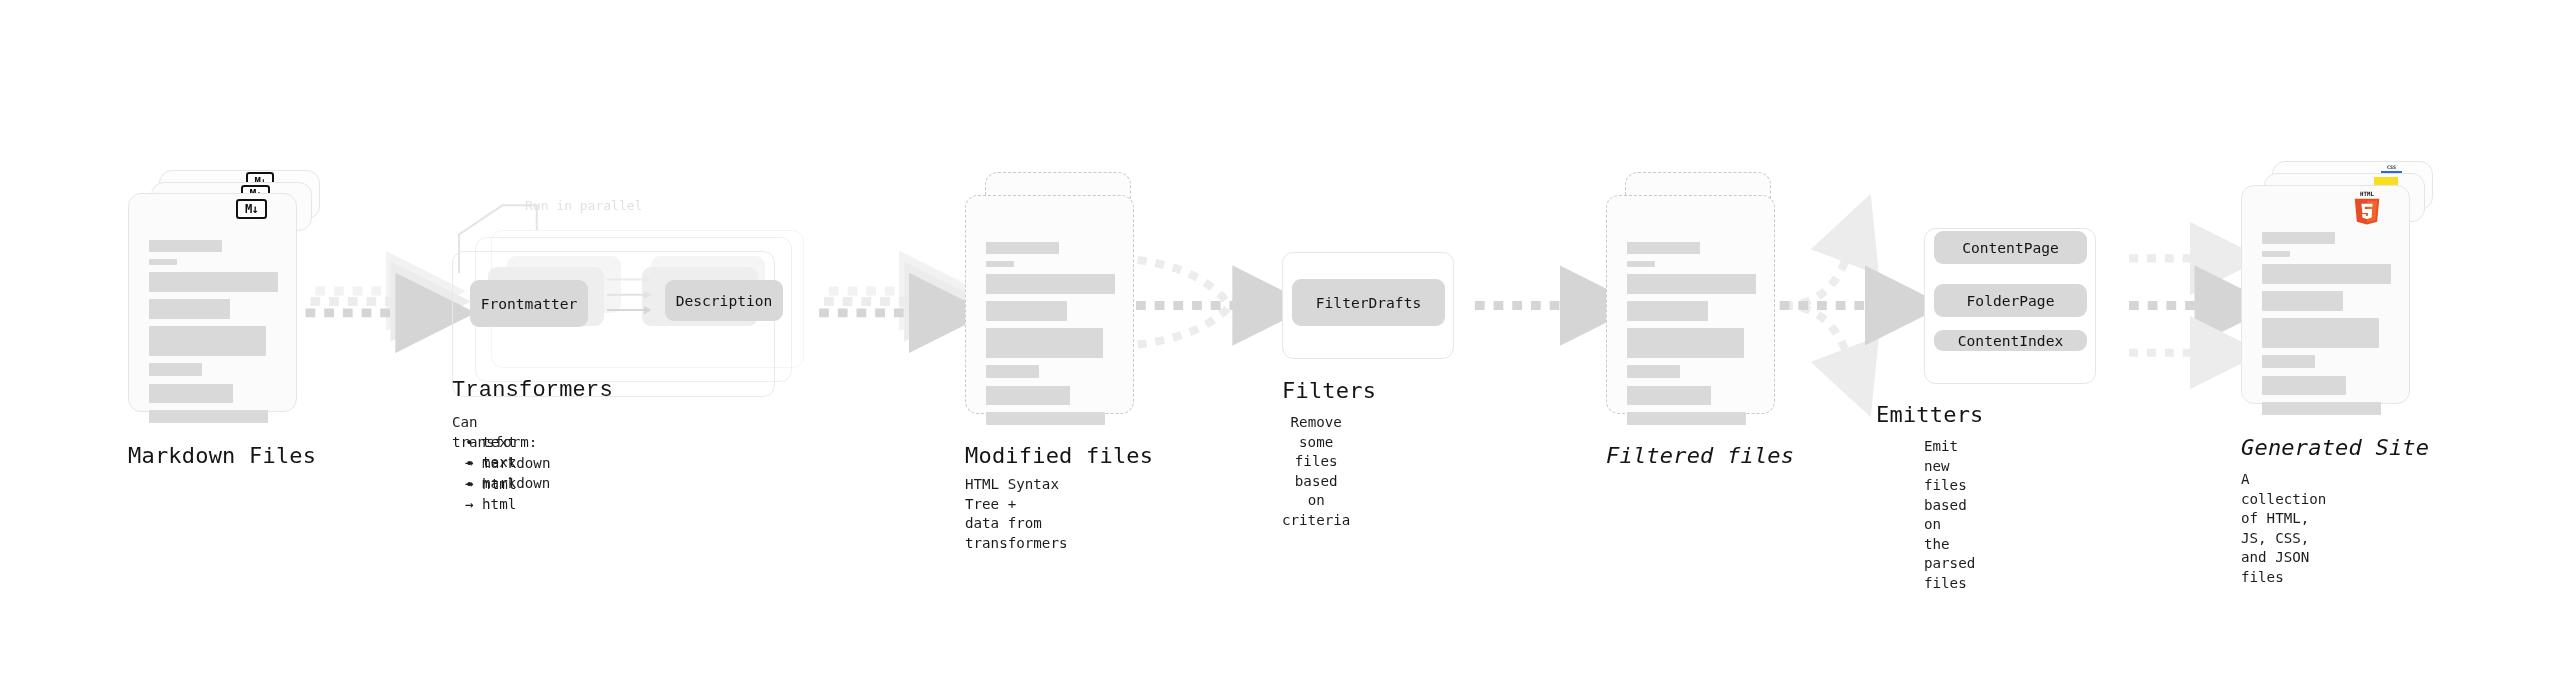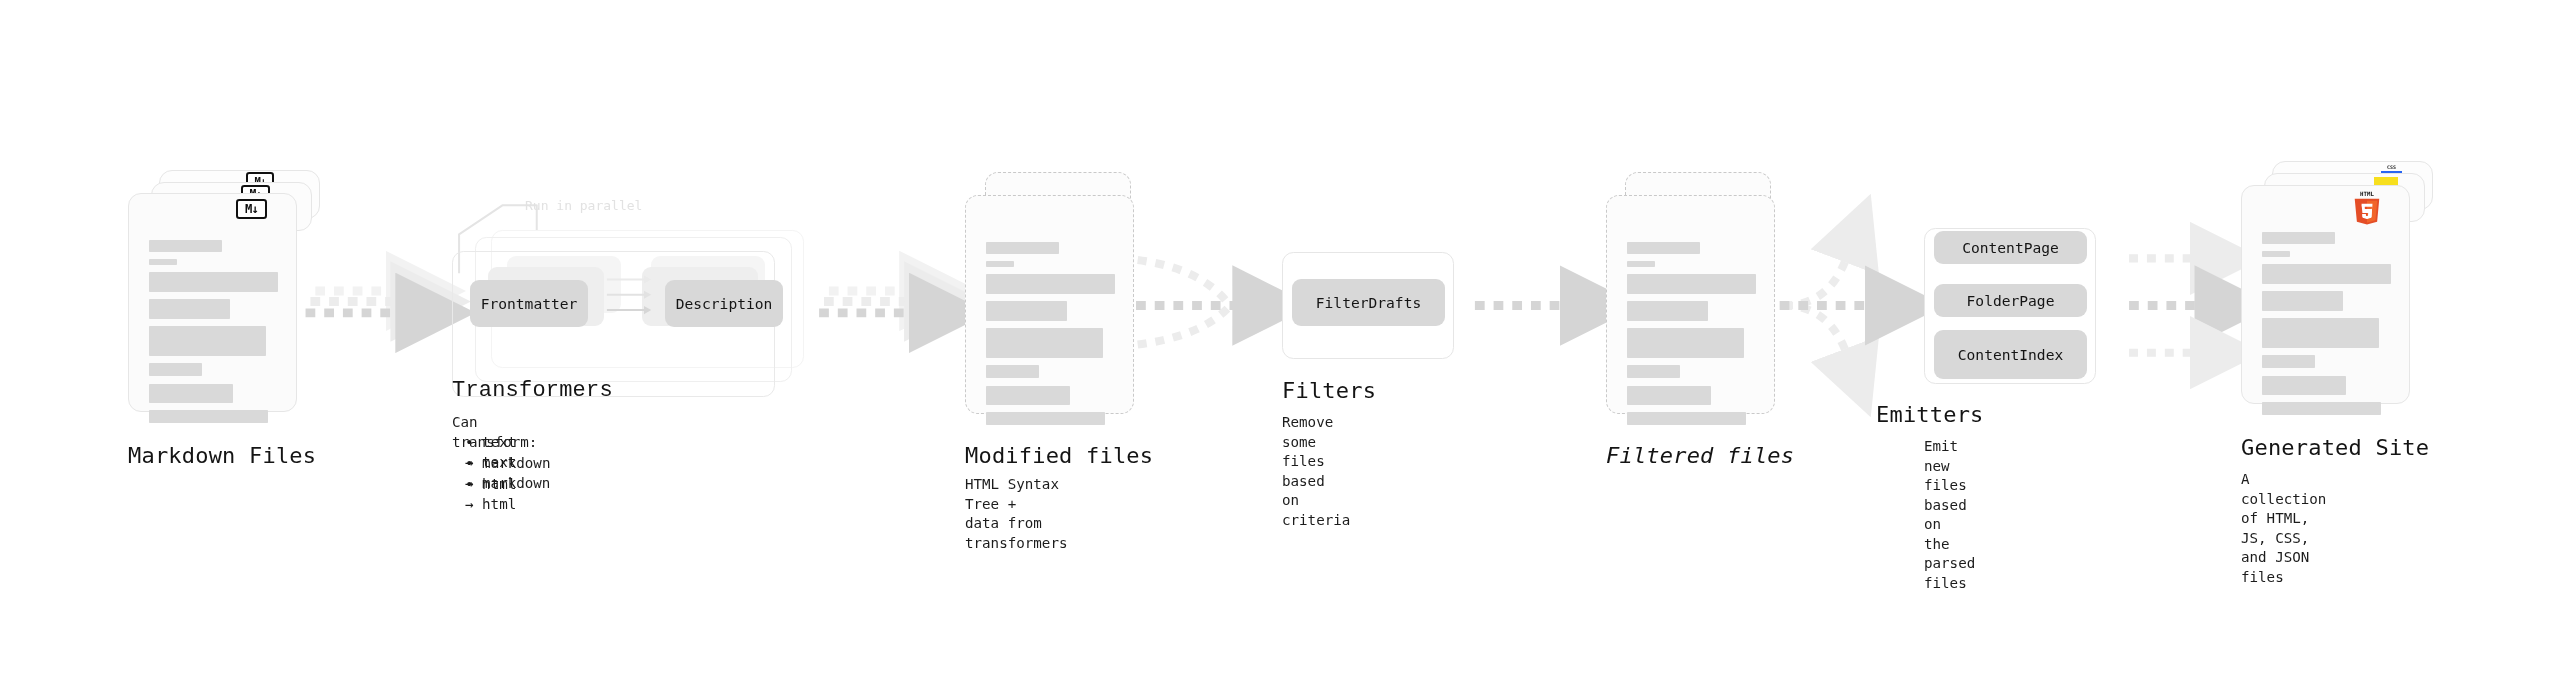--- a/index.html
+++ b/index.html
@@ -240,21 +240,21 @@
     <svg style="position:absolute; left:605px; top:273px;" width="57" height="50" viewBox="0 0 70 62">
       <path d="M2,8 L48,8" stroke="#eaeaea" stroke-width="2.5" fill="none"></path>
       <path d="M48,3 L57,8 L48,13 z" fill="#eaeaea"></path>
       <path d="M2,27 L48,27" stroke="#e2e2e2" stroke-width="2.5" fill="none"></path>
       <path d="M48,22 L57,27 L48,32 z" fill="#e2e2e2"></path>
       <path d="M2,46 L48,46" stroke="#d6d6d6" stroke-width="2.5" fill="none"></path>
       <path d="M48,41 L57,46 L48,51 z" fill="#d6d6d6"></path>
     </svg>
 
     <div class="pill" style="left:470px; top:280px; width:118px; height:47px;">Frontmatter</div>
-    <div class="pill" style="left:665px; top:280px; width:118px; height:47px;">Description</div>
+    <div class="pill" style="left:665px; top:280px; width:118px; height:41px;">Description</div>
 
     <div class="title" style="left:452px; top:378px;font-family:Liberation Mono, monospace;">Transformers</div>
     <div class="subtitle" style="left:452px; top:413px;">Can transform:</div>
     <div class="subtitle" style="left:465px; top:433px;">•&nbsp;<span>text → text</span></div>
     <div class="subtitle" style="left:465px; top:454px;">•&nbsp;<span>markdown → markdown</span></div>
     <div class="subtitle" style="left:465px; top:475px;">•&nbsp;<span>html → html</span></div>
   </div>
 
   <div class="node">
     <div class="card dashed" style="left:985px; top:172px; width:146px; height:49px;"></div>
@@ -272,21 +272,21 @@
     </div>
     <div class="title" style="left:965px; top:443px;">Modified files</div>
     <div class="subtitle" style="left:965px; top:475px;">HTML Syntax Tree +
 data from transformers</div>
   </div>
 
   <div class="node">
     <div class="groupbox solid" style="left:1282px; top:252px; width:172px; height:107px;"></div>
     <div class="pill" style="left:1292px; top:279px; width:153px; height:47px;">FilterDrafts</div>
     <div class="title" style="left:1282px; top:378px;">Filters</div>
-    <div class="subtitle" style="left:1282px; top:413px;">Remove some files based
+    <div class="subtitle" style="left:1282px; top:413px;text-align:center;">Remove some files based
 on criteria</div>
   </div>
 
   <div class="node">
     <div class="card dashed" style="left:1625px; top:172px; width:146px; height:49px;"></div>
     <div class="card dashed" style="left:1606px; top:195px; width:169px; height:219px;">
       <div class="bars">
         <div class="bar" style="width:57%;height:12.2px;"></div>
         <div class="bar" style="width:22%;height:5.7px;"></div>
         <div class="bar" style="width:100%;height:19.5px;"></div>
@@ -297,21 +297,21 @@
         <div class="bar" style="width:92%;height:13px;"></div>
       </div>
     </div>
     <div class="title" style="left:1606px; top:443px;font-style:italic;">Filtered files</div>
   </div>
 
   <div class="node">
     <div class="groupbox solid" style="left:1924px; top:228px; width:172px; height:156px;"></div>
     <div class="pill" style="left:1934px; top:231px; width:153px; height:32.5px;">ContentPage</div>
     <div class="pill" style="left:1934px; top:284px; width:153px; height:32.5px;">FolderPage</div>
-    <div class="pill" style="left:1934px; top:330px; width:153px; height:49px;">ContentIndex</div>
+    <div class="pill" style="left:1934px; top:330px; width:153px; height:21px;">ContentIndex</div>
 
     <div class="title" style="left:1876px; top:402px;">Emitters</div>
     <div class="subtitle" style="left:1924px; top:437px;">Emit new files based on
 the parsed files</div>
   </div>
 
   <div class="node">
     <div class="card ghost2" style="left:2272px; top:161px; width:161px; height:49px;"></div>
     <div class="badge-css" style="left:2381px; top:165px;">
       <div class="cssword">CSS</div>
@@ -341,19 +341,19 @@
         <path d="M17,14.5 L29.6,14.5 L27.4,38.3 L17,41.2 z" fill="#f16529"></path>
         <path d="M17,19.6 L10.6,19.6 L11,24.3 L17,24.3 L17,29 L12.4,29 L11.6,22.5
                  M17,19.6 L23.4,19.6 L22.6,34.6 L17,36.2 L11.4,34.6 L11.1,30.6 L15.6,30.6
                  L15.75,32.6 L17,33 L18.25,32.6 L18.5,29 L17,29 L17,24.3 L22.9,24.3 L23.3,19.6" fill="#ffffff"></path>
         <path d="M10.3,18 L23.7,18 L23.4,21.6 L14.2,21.6 L14.45,25 L23.1,25 L22.1,35
                  L17,36.6 L11.9,35 L11.55,30.8 L14.9,30.8 L15.1,32.9 L17,33.4 L18.9,32.9
                  L19.15,29.2 L11.4,29.2 z" fill="#ffffff"></path>
       </svg>
     </div>
 
-    <div class="title" style="left:2241px; top:435px;">Generated Site</div>
+    <div class="title" style="left:2241px; top:435px;font-style:italic;">Generated Site</div>
     <div class="subtitle" style="left:2241px; top:470px;">A collection of HTML,
 JS, CSS, and JSON files</div>
   </div>
 
 </div>
 
 
 </body></html>

